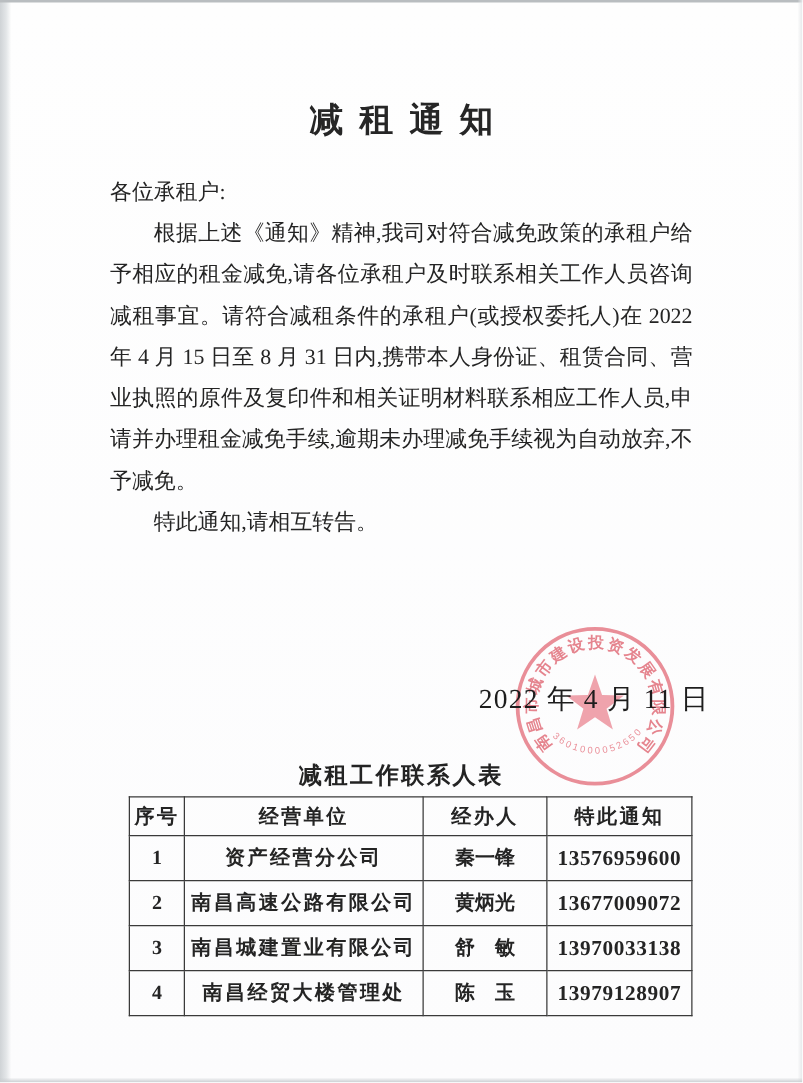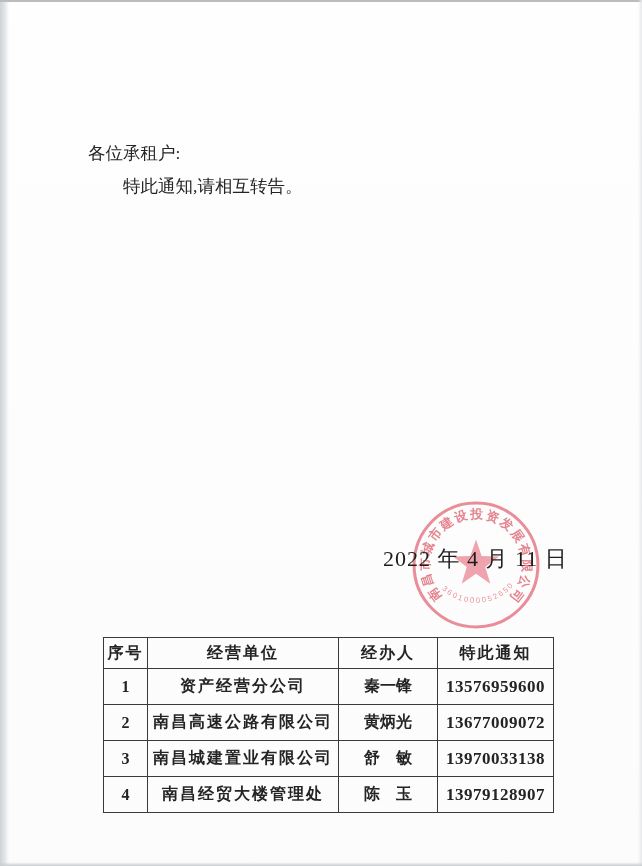--- a/index.html
+++ b/index.html
@@ -72,43 +72,46 @@
 </head>
 <body>
 
 <div class="page">
 
   <div class="edge-left"></div>
   <div class="edge-top"></div>
   <div class="edge-right"></div>
   <div class="edge-bottom"></div>
 
+  <div class="doc-title">减租通知</div>
 
   <div class="body-text">
     <p class="salutation">各位承租户:</p>
+    <p>根据上述《通知》精神,我司对符合减免政策的承租户给予相应的租金减免,请各位承租户及时联系相关工作人员咨询减租事宜。请符合减租条件的承租户(或授权委托人)在 2022 年 4 月 15 日至 8 月 31 日内,携带本人身份证、租赁合同、营业执照的原件及复印件和相关证明材料联系相应工作人员,申请并办理租金减免手续,逾期未办理减免手续视为自动放弃,不予减免。</p>
     <p>特此通知,请相互转告。</p>
   </div>
 
   <div class="date-line">2022 年 4 月 11 日</div>
 
   <svg class="seal" viewBox="0 0 130 130" xmlns="http://www.w3.org/2000/svg">
     <defs>
       <path id="sealTopArc" d="M 31.5 96.5 A 46 46 0 1 1 98.5 96.5" fill="none"></path>
       <path id="sealBottomArc" d="M 26 83 A 49 49 0 0 0 104 83" fill="none"></path>
     </defs>
     <circle cx="65" cy="65" r="61" fill="none" stroke="#e05e6c" stroke-width="3" opacity="0.85"></circle>
     <polygon points="65,40 70.6,56.2 87.8,56.6 74.1,67 79.1,83.4 65,73.6 50.9,83.4 55.9,67 42.2,56.6 59.4,56.2" fill="#ea8490" opacity="0.9"></polygon>
     <text font-size="12.5" fill="#df626f" opacity="0.95" font-family="Liberation Serif, serif" font-weight="bold">
       <textPath href="#sealTopArc" startOffset="0" textLength="215">南昌市城市建设投资发展有限公司</textPath>
     </text>
     <text font-size="7.5" fill="#e5717d" opacity="0.95" font-family="Liberation Sans, sans-serif" letter-spacing="2">
       <textPath href="#sealBottomArc" startOffset="8">3601000052650</textPath>
     </text>
   </svg>
 
+  <div class="table-title">减租工作联系人表</div>
 
   <table class="contact-table">
     <colgroup>
       <col style="width:44px">
         <col style="width:191px">
         <col style="width:99px">
         <col style="width:116px">
     </colgroup>
     <thead>
       <tr>

